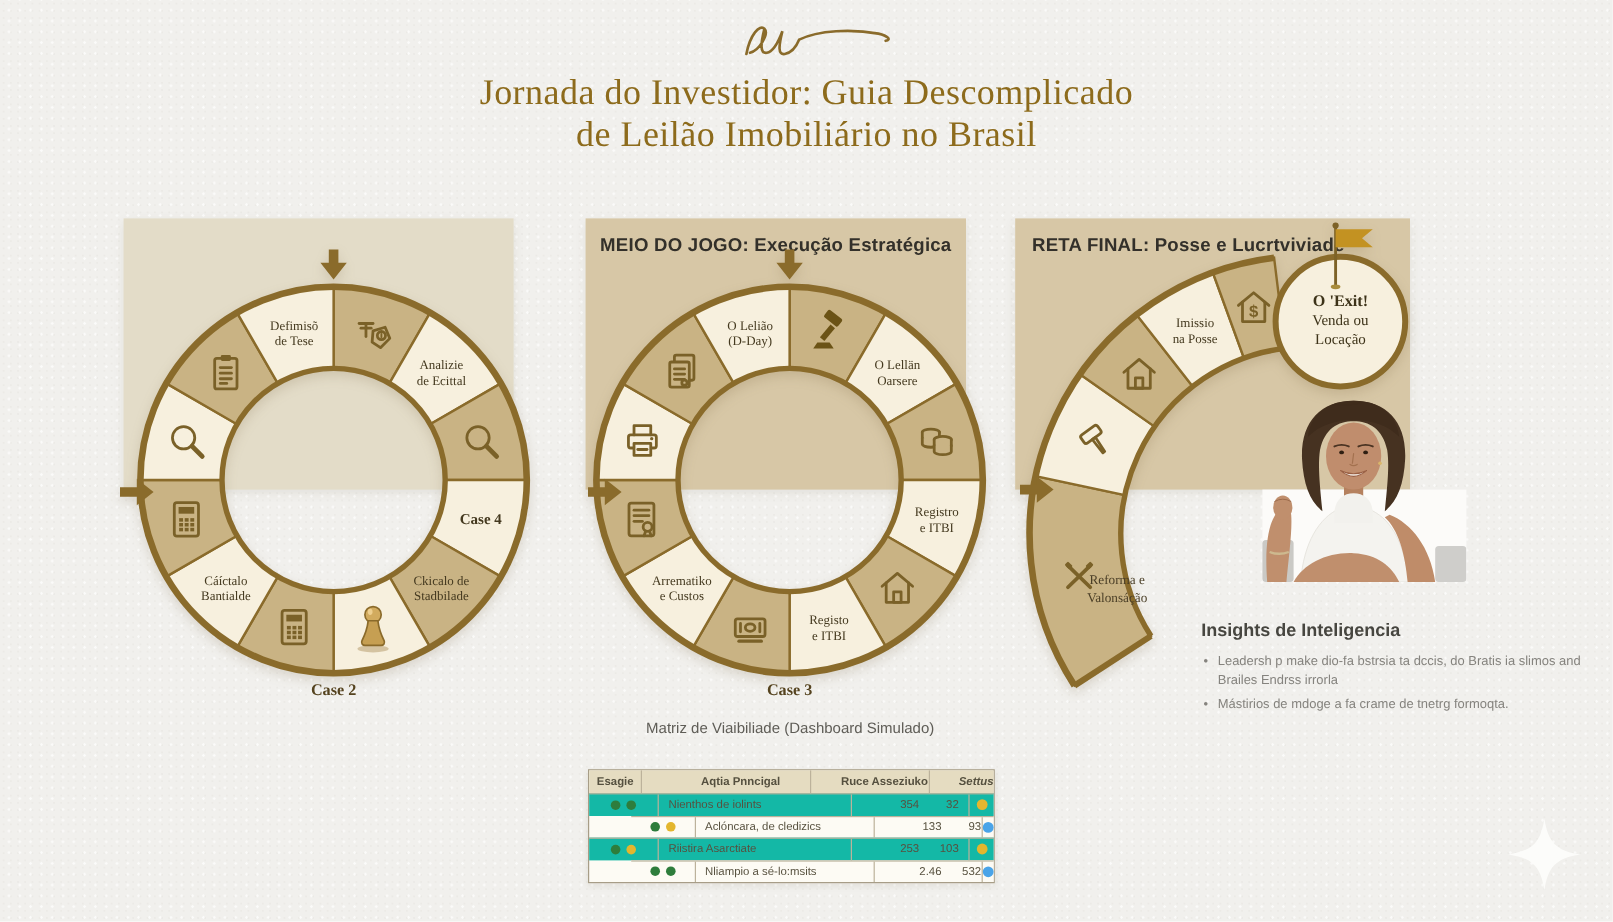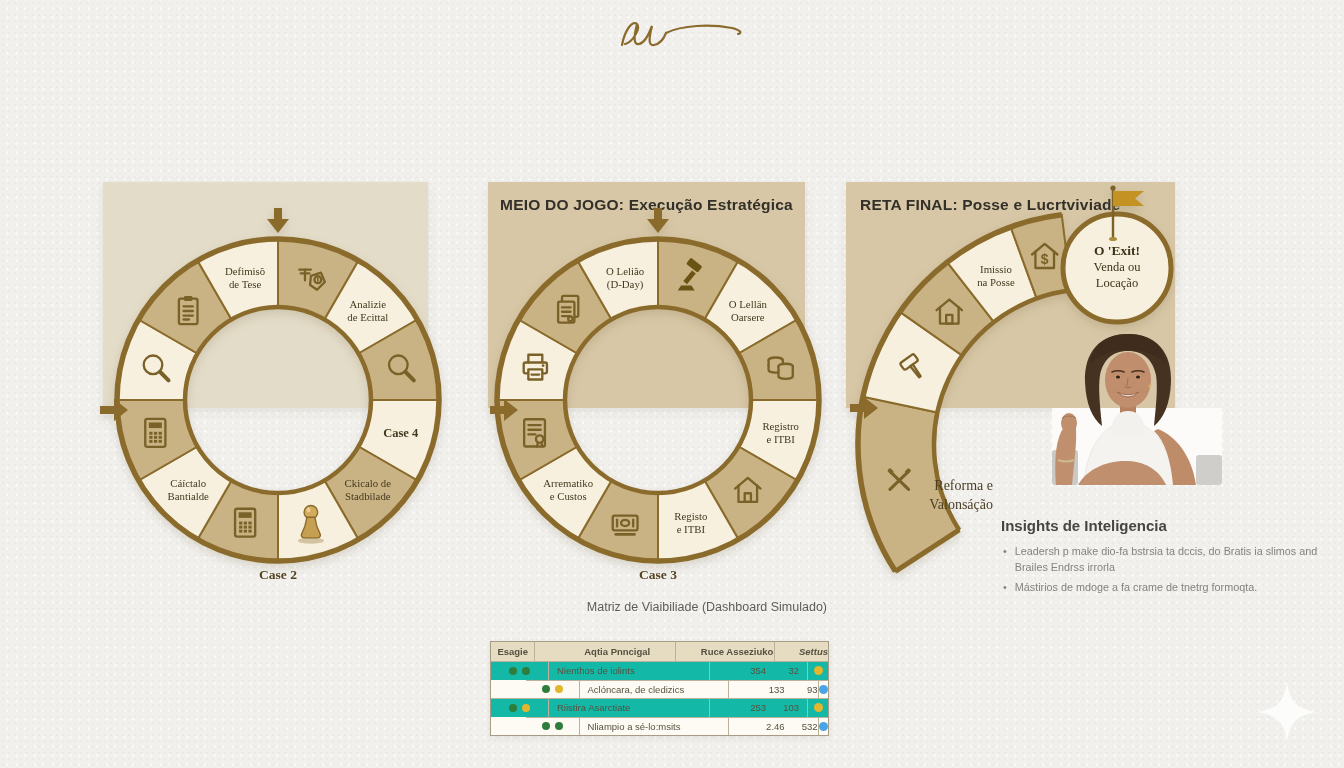--- a/index.html
+++ b/index.html
@@ -23,22 +23,22 @@
   .panel.light{background:#e3dcc8;}
   .card-head{
     font-size:15.5px; font-weight:600; color:#33302a; letter-spacing:0.2px;
     text-align:center;
   }
   .case-label{
     font-family:"Liberation Serif", serif; font-weight:bold;
     font-size:13.5px; color:#55431f; text-align:center;
   }
   .side-label{
-    font-family:"Liberation Serif", serif; font-size:14px; color:#4a3e26;
-    text-align:right; line-height:1.35; white-space:pre-line;
+    font-family:"Liberation Serif", serif; font-size:11px; color:#4a3e26;
+    text-align:center; line-height:1.35; white-space:pre-line;
   }
   .diagram-svg{overflow:visible; filter:drop-shadow(0 4px 5px rgba(110,90,50,0.18));}
   .insights-head{font-size:15px; font-weight:600; color:#474640;}
   .bullet{display:flex; gap:8px; font-size:10.8px; color:#85837e; line-height:1.5; margin-bottom:4px; width:330px;}
   .b-dot{color:#85837e;}
   .dash-title{font-size:12.5px; color:#5f5d57; text-align:center;}
   .dash-table{
     width:337px; border:1px solid #a79d87; background:#fdfbf4;
     font-size:9.5px; color:#57513f; box-shadow:0 2px 5px rgba(90,75,40,0.10);
   }
@@ -62,20 +62,24 @@
 </style>
 </head>
 <body>
 
 <div class="stage">
 
   <svg class="abs" style="left:592px; top:12px;" width="160" height="44" viewBox="0 0 160 44">
     <path d="M30,33 C33,17 41,8 45,12 C49,16 41,30 33,32 M45,12 C42,24 41,33 47,32 C53,31 57,22 60,14 C57,26 56,34 62,33 C68,32 72,26 74,21 M74,21 C90,13 118,12 140,16 C148,18 151,21 146,22" fill="none" stroke="#8a6b2b" stroke-width="2.2" stroke-linecap="round"></path>
   </svg>
 
+  <div class="abs page-title">
+    <div>Jornada do Investidor: Guia Descomplicado</div>
+    <div>de Leilão Imobiliário no Brasil</div>
+  </div>
 
   <div class="abs panel light" style="left:103px; top:182px; width:325px; height:226px;"></div>
   <div class="abs panel" style="left:488px; top:182px; width:317px; height:226px;"></div>
   <div class="abs panel" style="left:846px; top:182px; width:329px; height:226px;"></div>
 
   <div class="abs card-head" style="left:488px; top:196px; width:317px;">MEIO DO JOGO: Execução Estratégica</div>
   <div class="abs card-head" style="left:860px; top:196px; text-align:left;">RETA FINAL: Posse e Lucrtviviade</div>
 
   <div class="abs" style="left:1052px; top:408px; width:170px; height:77px; background:#fcfbf9;"></div>
   <svg class="abs" style="left:1048px; top:330px;" width="174" height="155" viewBox="0 0 174 155">
@@ -312,21 +316,21 @@
     <div class="bullet">
         <span class="b-dot">•</span>
         <span>Leadersh p make dio-fa bstrsia ta dccis, do Bratis ia slimos and Brailes Endrss irrorla</span>
       </div>
     <div class="bullet">
         <span class="b-dot">•</span>
         <span>Mástirios de mdoge a fa crame de tnetrg formoqta.</span>
       </div>
   </div>
 
-  <div class="abs dash-title" style="left:490px; top:600px; width:337px;text-align:right;">Matriz de Viaibiliade (Dashboard Simulado)</div>
+  <div class="abs dash-title" style="left:490px; top:600px; width:337px;">Matriz de Viaibiliade (Dashboard Simulado)</div>
   <div id="dash-table" class="abs dash-table" style="left:490px; top:641px;">
       <div class="tr head">
         <div class="tc c1">Esagie</div>
         <div class="tc c2">Aqtia Pnncigal</div>
         <div class="tc c3">Ruce Asseziuko</div>
         <div class="tc c4">Settus</div>
       </div>
       <div class="tr r-odd">
         <div class="tc c1">
           <span class="dot" style="background: rgb(46, 125, 60);"></span>

